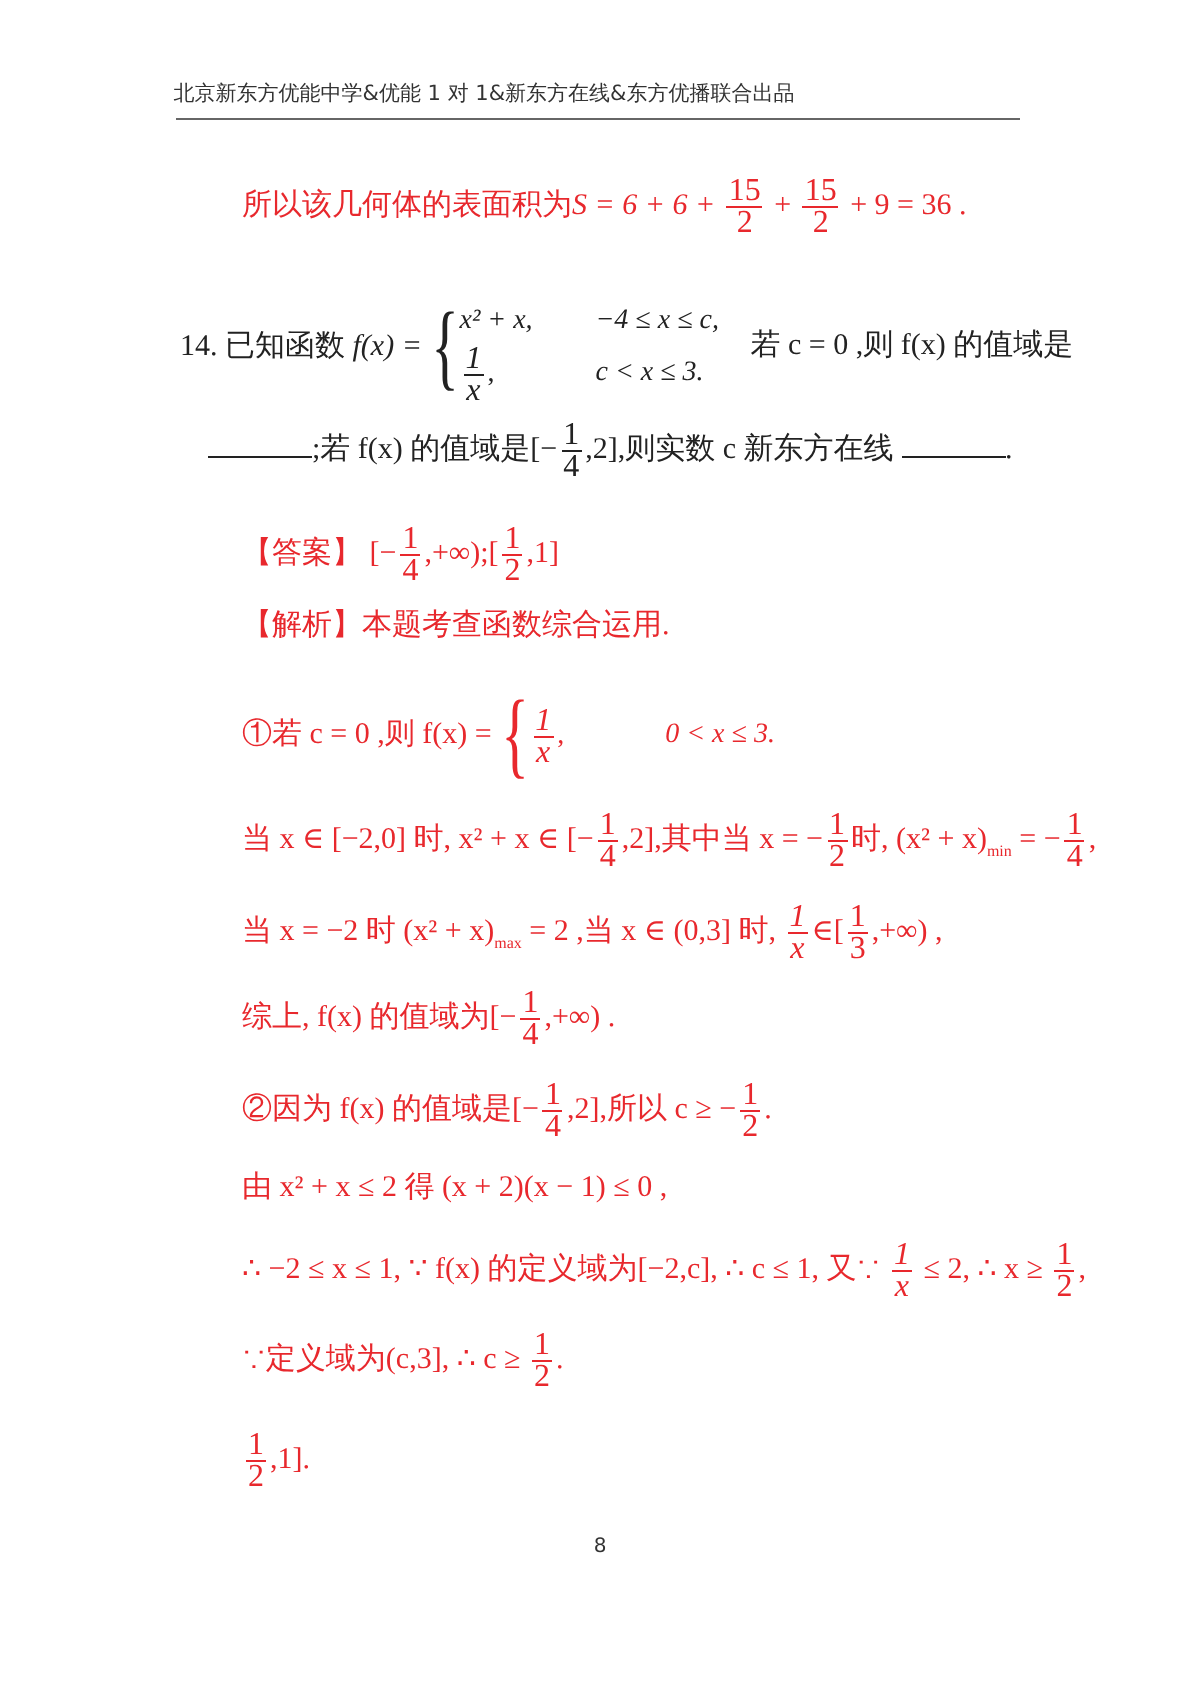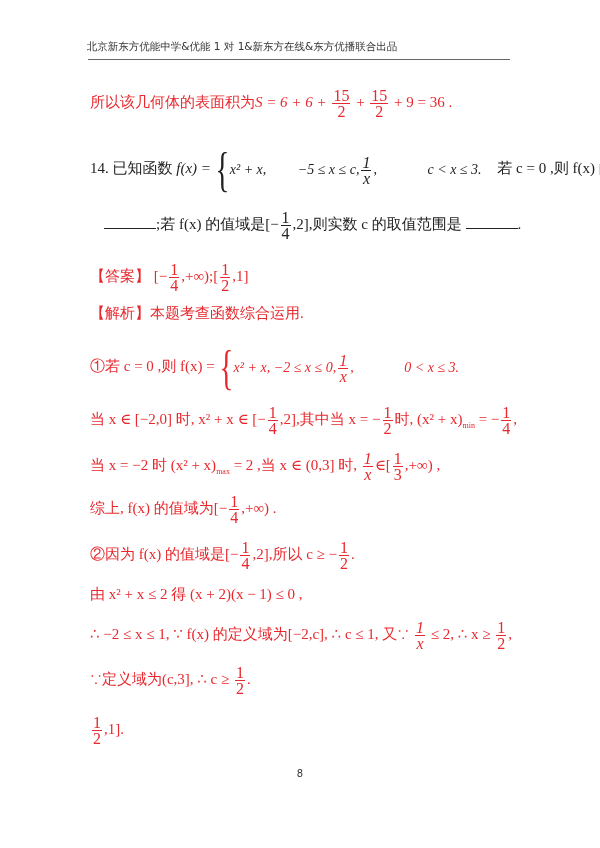--- a/index.html
+++ b/index.html
@@ -2,28 +2,28 @@
 <html><head>
 <meta charset="utf-8">
 <style>
   html, body { margin:0; padding:0; background:#fff; }
   body { width:600px; height:848px; position:relative; overflow:hidden;
          font-family:"Liberation Serif","DejaVu Serif",serif; color:#222; }
   .header { position:absolute; left:0; top:40px; width:484px; text-align:center;
             font-family:"DejaVu Sans","Liberation Sans",sans-serif; font-size:10.5px; color:#333; }
   .header-rule { position:absolute; left:88px; top:59px; width:422px; height:1px; background:#666; }
   .line { position:absolute; left:90px; white-space:nowrap; font-size:15px; line-height:20px; }
-  .red { color:#e8282d; }
+  .red { color:#e8282d;margin-left:31px; }
   .i { font-style:italic; }
   .frac { display:inline-flex; flex-direction:column; align-items:center; vertical-align:middle;
           font-size:16px; line-height:15px; margin:0 2px; }
   .frac .num { border-bottom:1px solid currentColor; padding:0 1px; }
   .sub { font-size:8px; vertical-align:sub; }
   .brace { display:inline-block; font-size:48px; line-height:44px; vertical-align:middle; font-weight:200; transform:scaleX(0.6); margin:0 -4px; }
-  .cases { display:inline-flex; flex-direction:row; vertical-align:middle; font-size:14px; }
+  .cases { display:inline-flex; flex-direction:column; vertical-align:middle; font-size:14px; }
   .case-row { display:flex; gap:8px; align-items:center; height:26px; }
   .case-a { width:60px; }
   .blank { display:inline-block; width:52px; border-bottom:1px solid #222; height:14px; vertical-align:baseline; }
   .page-num { position:absolute; left:0; top:768px; width:600px; text-align:center; font-size:10px; color:#333;
               font-family:"DejaVu Sans",sans-serif; }
 </style>
 </head>
 <body>
 
 <div class="header">北京新东方优能中学&amp;优能 1 对 1&amp;新东方在线&amp;东方优播联合出品</div>
@@ -36,59 +36,56 @@
     </span><span> + </span><span class="frac">
       <span class="num">15</span>
       <span>2</span>
     </span><span> + 9 = 36 .</span>
 </div>
 
 <div class="line" style="top:148px;">
   <span>14.</span><span> 已知函数 </span><span class="i">f(x) = </span><span class="brace">{</span><span class="cases">
     <span class="case-row">
         <span class="case-a i">x² + x,</span>
-        <span class="i">−5 ≤ x ≤ c,</span>
+        <span class="i">−4 ≤ x ≤ c,</span>
       </span>
     <span class="case-row">
         <span class="case-a"><span class="frac i">
             <span class="num">1</span>
             <span>x</span>
           </span>,</span>
         <span class="i">c &lt; x ≤ 3.</span>
       </span>
   </span>
   <span style="margin-left:12px;">若 c = 0 ,则 f(x) 的值域是</span>
 </div>
 
 <div class="line" style="top:210px; left:104px;">
   <span class="blank"></span><span>;若 f(x) 的值域是[−</span><span class="frac">
       <span class="num">1</span>
       <span>4</span>
-    </span><span>,2],则实数 c 的取值范围是</span> <span class="blank"></span><span>.</span>
+    </span><span>,2],则实数 c 新东方在线</span> <span class="blank"></span><span>.</span>
 </div>
 
 <div class="line red" style="top:262px;">
   <span>【答案】</span><span> [−</span><span class="frac">
       <span class="num">1</span>
       <span>4</span>
     </span><span>,+∞);[</span><span class="frac">
       <span class="num">1</span>
       <span>2</span>
     </span><span>,1]</span>
 </div>
 
 <div class="line red" style="top:303px;">
   <span>【解析】</span><span>本题考查函数综合运用.</span>
 </div>
 
 <div class="line red" style="top:346px;">
   <span>①若 c = 0 ,则 f(x) = </span><span class="brace">{</span><span class="cases">
-    <span class="case-row">
-        <span class="i">x² + x, −2 ≤ x ≤ 0,</span>
-      </span>
     <span class="case-row">
         <span class="case-a"><span class="frac i">
             <span class="num">1</span>
             <span>x</span>
           </span>,</span>
         <span class="i">0 &lt; x ≤ 3.</span>
       </span>
   </span>
 </div>
 

